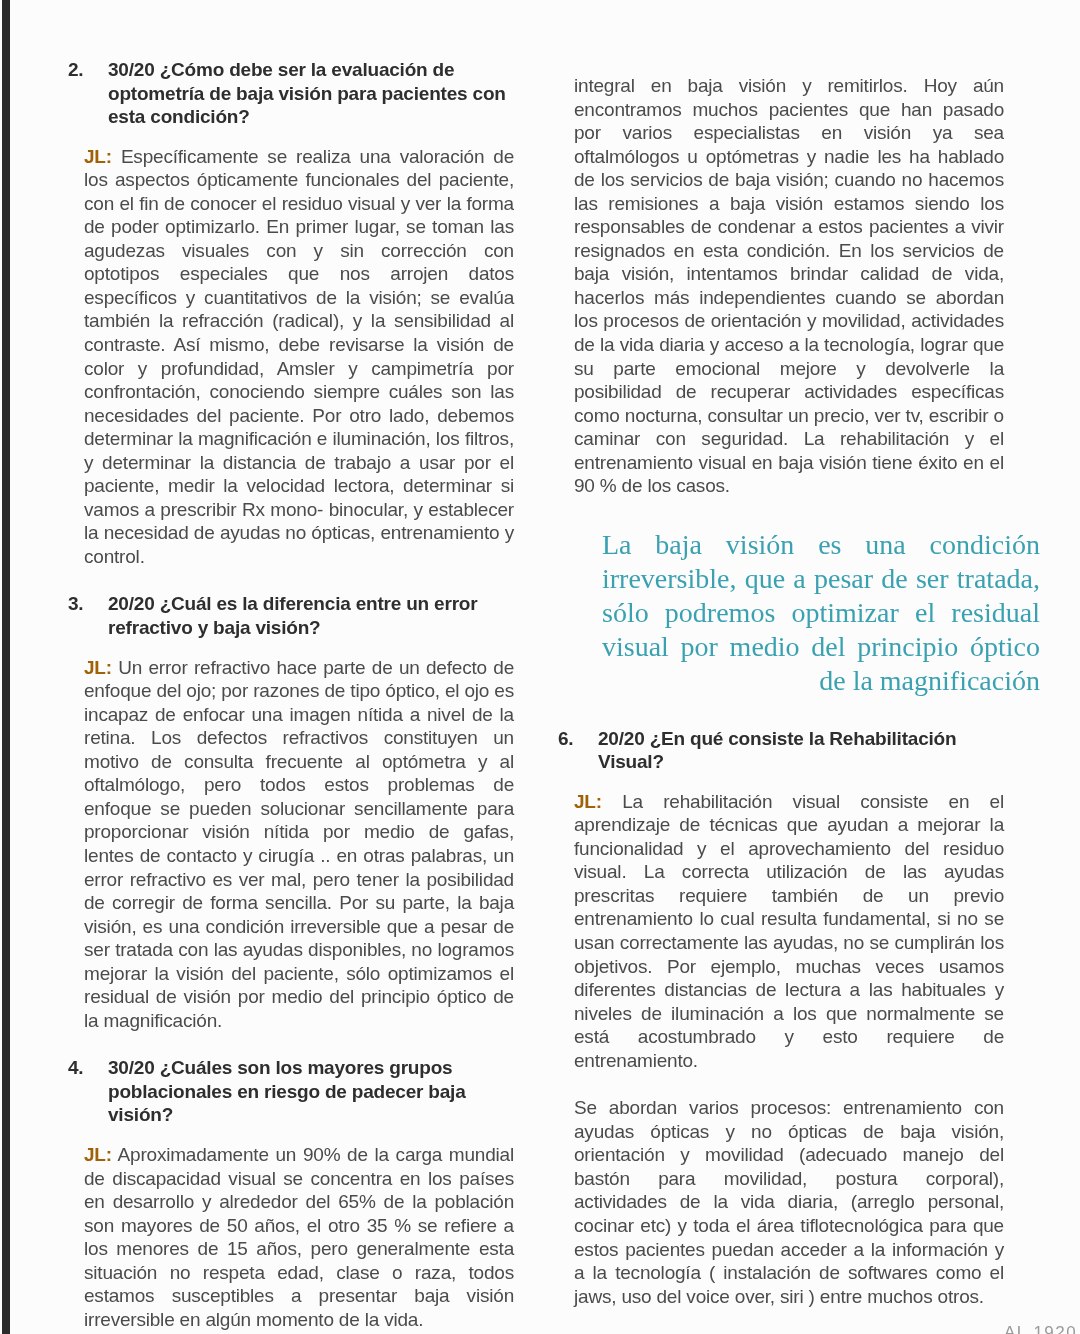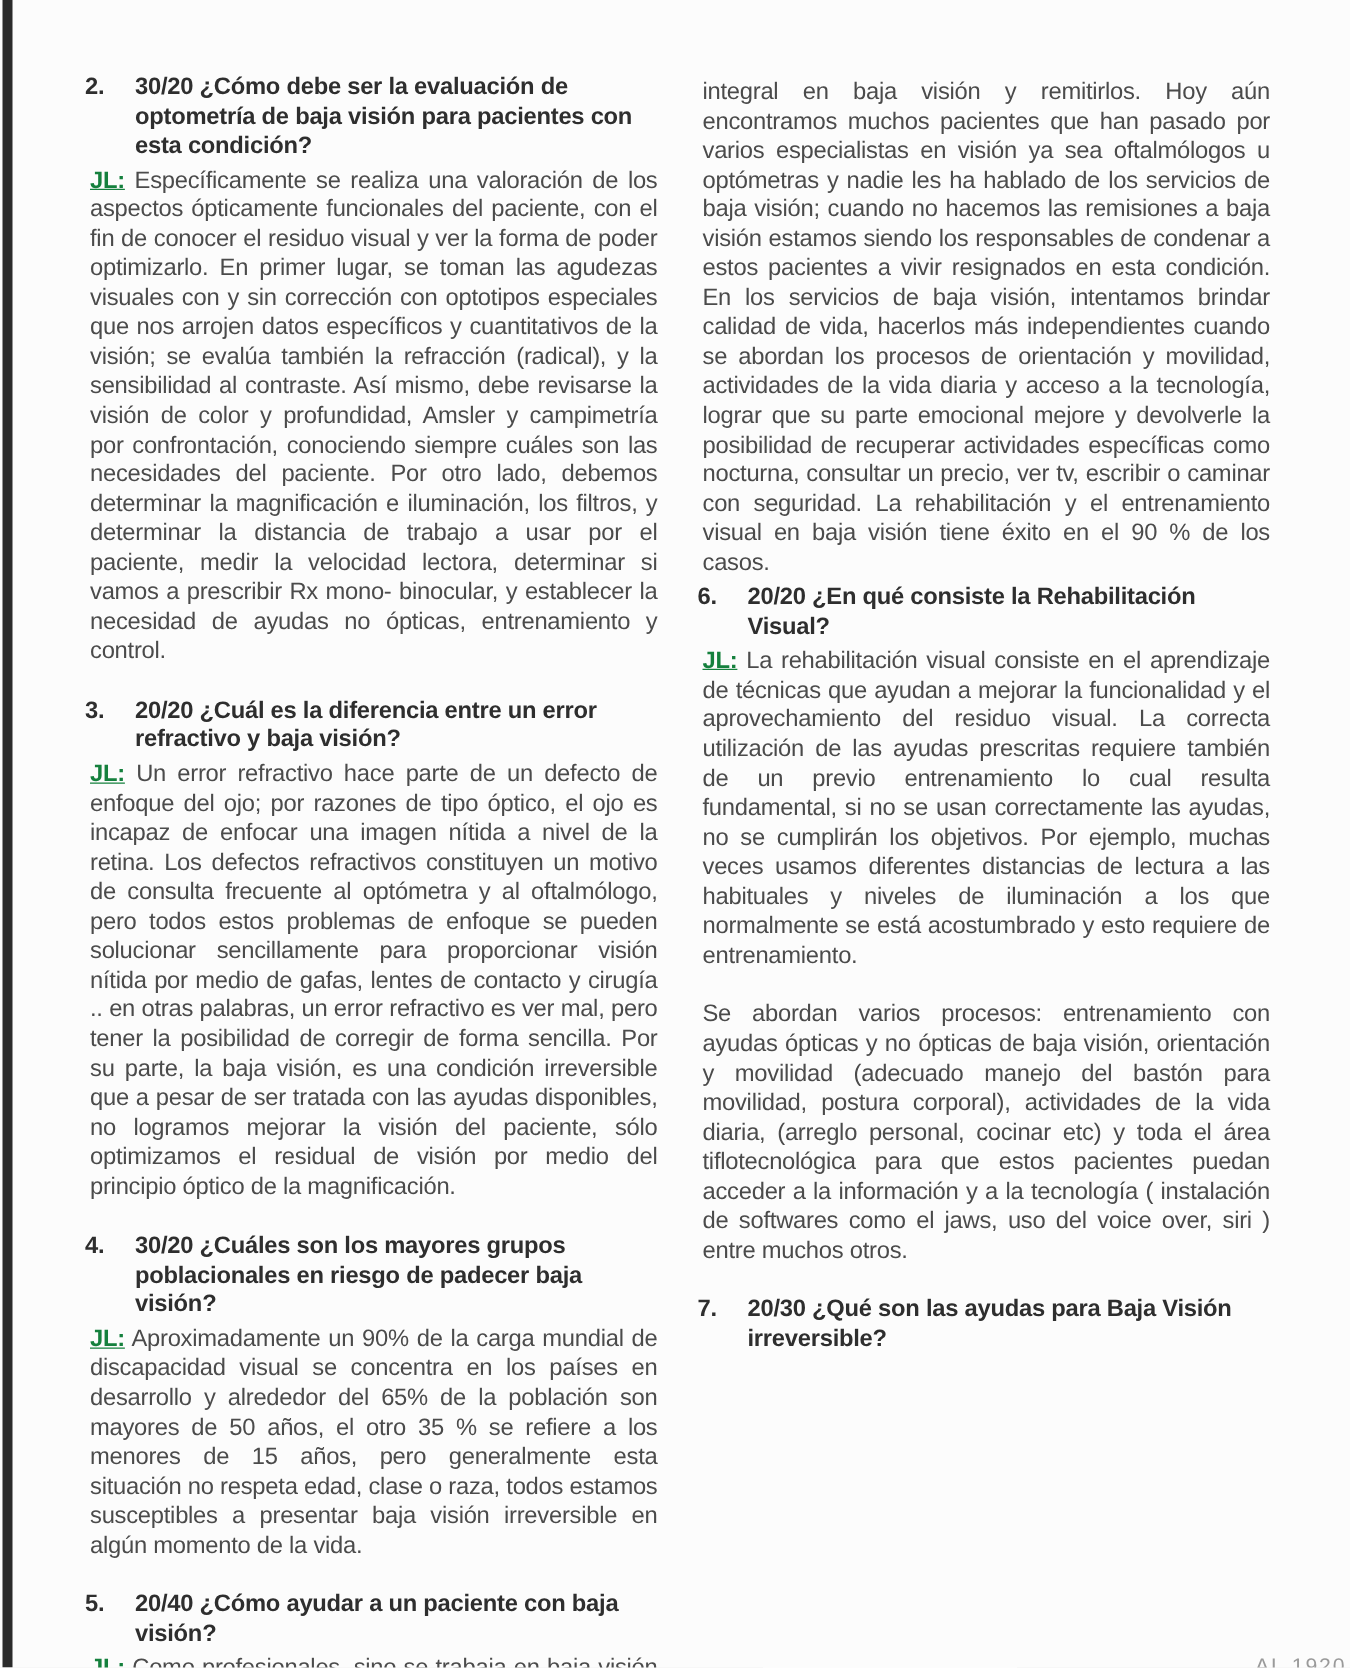--- a/index.html
+++ b/index.html
@@ -34,28 +34,28 @@
     display:flex;
     font-weight:bold;
     color:#2e2e2e;
     text-align:left;
     margin:0 0 2px 0;
   }
   .q .qnum { flex:none; width:40px; }
   .q .qtext { flex:1; }
 
   .ans, .para {
-    margin:4px;
+    margin:16px;
     text-align:justify;
     hyphens:auto;
   }
 
   .gap { margin-top:24px; }
 
-  .seg-b { font-weight:bold; color:#15803d;text-decoration:underline; }
+  .seg-b { font-weight:bold; color:#a16207; }
   .seg-i { }
 
   .pull-quote {
     font-family:"Liberation Serif", serif;
     font-size:28px;
     line-height:1.22;
     letter-spacing:0;
     color:#3aa1b1;
     text-align:justify;
     text-align-last:right;
@@ -105,20 +105,21 @@
         <span class="qtext">20/40 ¿Cómo ayudar a un paciente con baja visión?</span>
       </div>
       <p class="ans"><span class="seg-b">JL:</span><span> Como profesionales, sino se trabaja en baja visión lo más importante es poder identificar el paciente, identificar los sitios en cada región donde se hace rehabilitación</span></p>
 
     </div>
 
     <div class="col">
 
       <p class="para"><span>integral en baja visión y remitirlos. Hoy aún encontramos muchos pacientes que han pasado por varios especialistas en visión ya sea oftalmólogos u optómetras y nadie les ha hablado de los servicios de baja visión; cuando no hacemos las remisiones a baja visión estamos siendo los responsables de condenar a estos pacientes a vivir resignados en esta condición. En los servicios de baja visión, intentamos brindar calidad de vida, hacerlos más independientes cuando se abordan los procesos de orientación y movilidad, actividades de la vida diaria y acceso a la tecnología, lograr que su parte emocional mejore y devolverle la posibilidad de recuperar actividades específicas como nocturna, consultar un precio, ver tv, escribir o caminar con seguridad. La rehabilitación y el entrenamiento visual en baja visión tiene éxito en el 90 % de los casos.</span></p>
 
+      <div class="pull-quote">La baja visión es una condición irreversible, que a pesar de ser tratada, sólo podremos optimizar el residual visual por medio del principio óptico de la magnificación</div>
 
       <div class="q">
         <span class="qnum">6.</span>
         <span class="qtext">20/20 ¿En qué consiste la Rehabilitación Visual?</span>
       </div>
       <p class="ans"><span class="seg-b">JL:</span><span> La rehabilitación visual consiste en el aprendizaje de técnicas que ayudan a mejorar la funcionalidad y el aprovechamiento del residuo visual. La correcta utilización de las ayudas prescritas requiere también de un previo entrenamiento lo cual resulta fundamental, si no se usan correctamente las ayudas, no se cumplirán los objetivos. Por ejemplo, muchas veces usamos diferentes distancias de lectura a las habituales y niveles de iluminación a los que normalmente se está acostumbrado y esto requiere de entrenamiento.</span></p>
 
       <p class="para gap"><span>Se abordan varios procesos: entrenamiento con ayudas ópticas y no ópticas de baja visión, orientación y movilidad (adecuado manejo del bastón para movilidad, postura corporal), actividades de la vida diaria, (arreglo personal, cocinar etc) y toda el área tiflotecnológica para que estos pacientes puedan acceder a la información y a la tecnología ( instalación de </span><span class="seg-i">softwares</span><span> como el </span><span class="seg-i">jaws</span><span>, uso del </span><span class="seg-i">voice over, siri</span><span> ) entre muchos otros.</span></p>
 
       <div class="q gap">

